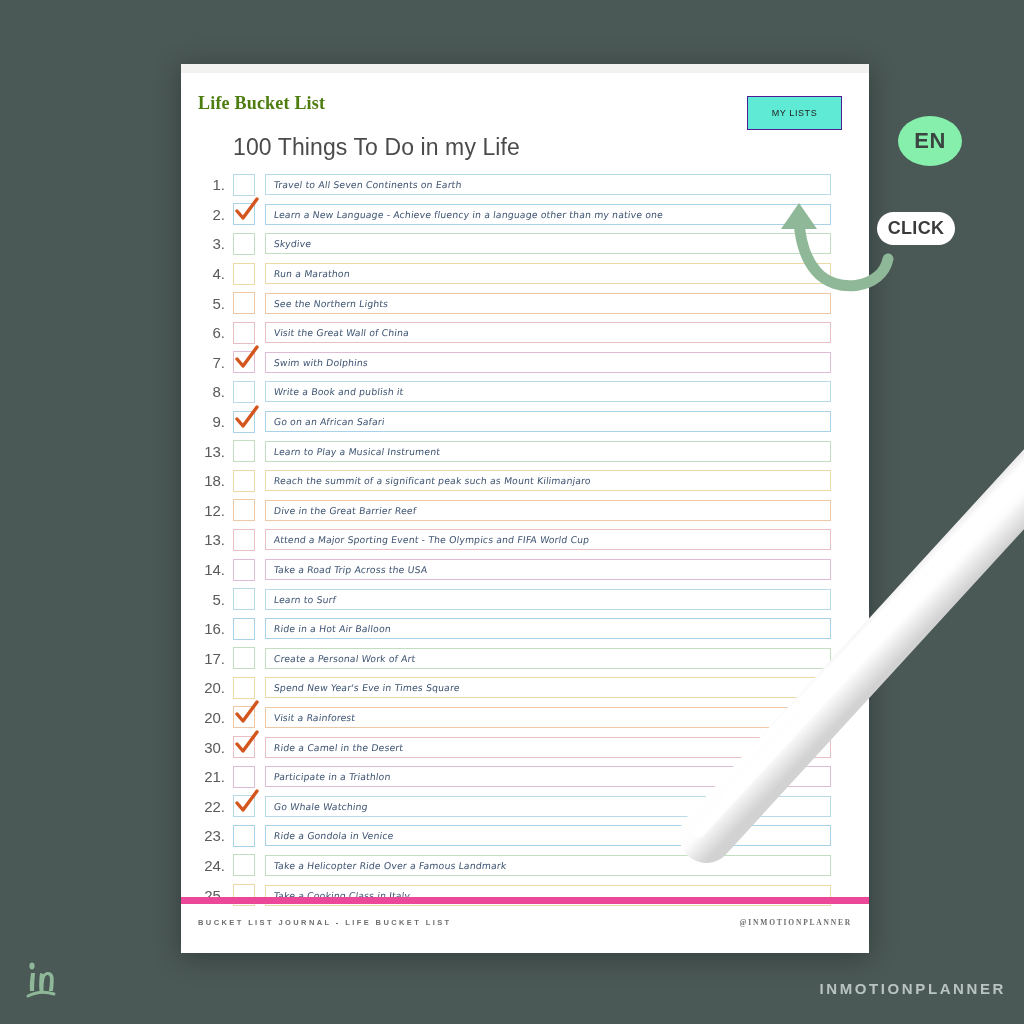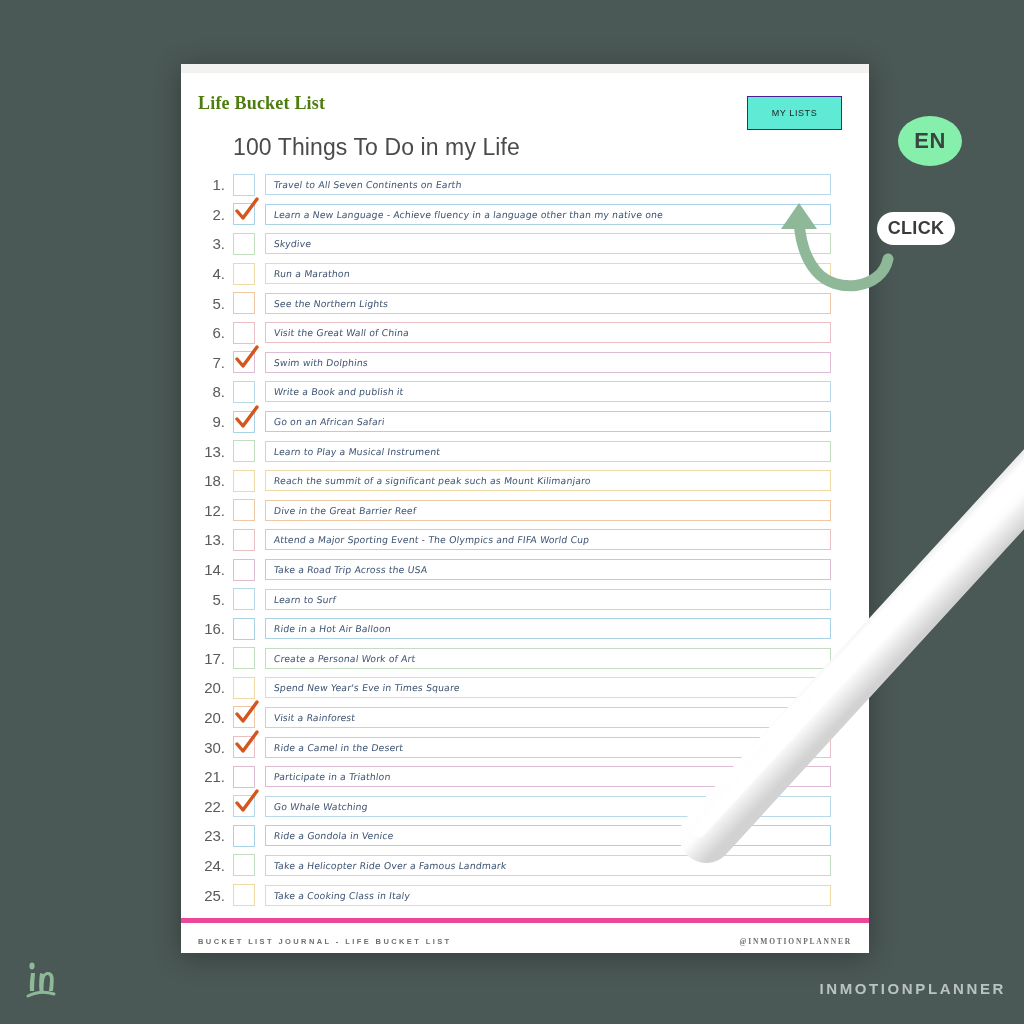--- a/index.html
+++ b/index.html
@@ -102,22 +102,22 @@
     font-family:"DejaVu Sans", sans-serif;
     font-size:9.3px;
     color:#3f5573;
     white-space:nowrap;
     transform: skewX(-7deg);
     letter-spacing:.15px;
   }
 
   
   #sheet-footer {
-    position:absolute; left:0; bottom:0; width:100%; height:35px;
-    border-top:5px solid #ec4899;
+    position:absolute; left:0; bottom:0; width:100%; height:56px;
+    border-top:7px solid #ec4899;
     margin-top:12px;
   }
   #footer-left {
     position:absolute; left:17px; top:14px;
     font-size:7.5px; letter-spacing:2.4px; color:#6e6e6e; font-weight:700;
   }
   #footer-right {
     position:absolute; right:17px; top:14px;
     font-size:7.5px; letter-spacing:1.8px; color:#6e6e6e; font-weight:700;font-family:Liberation Serif, serif;
   }

